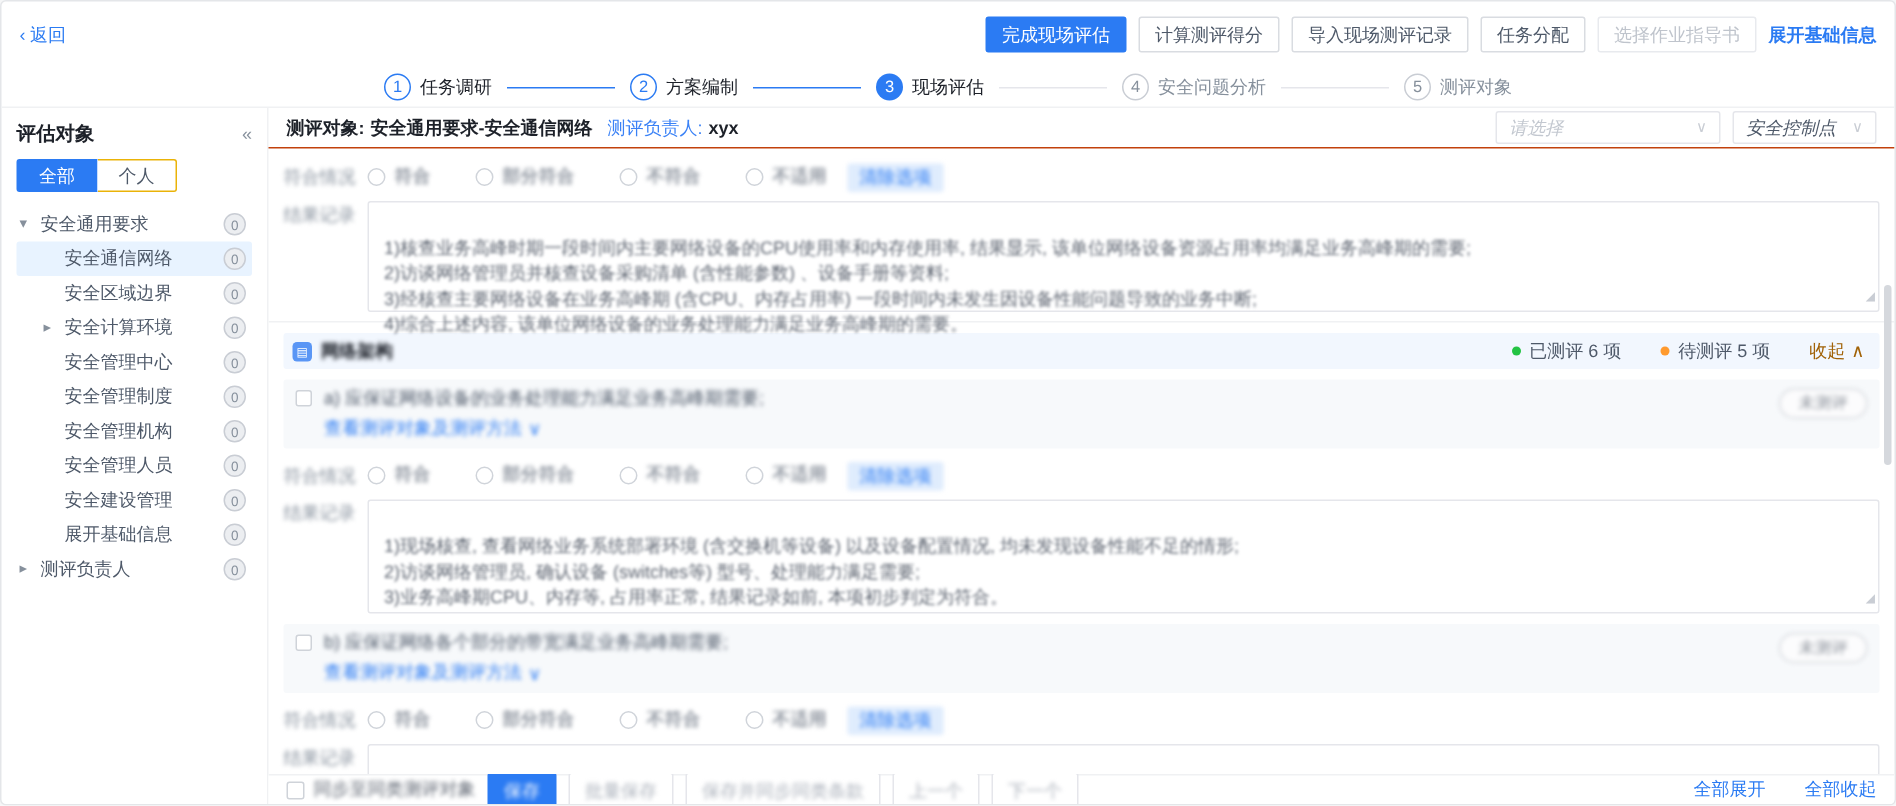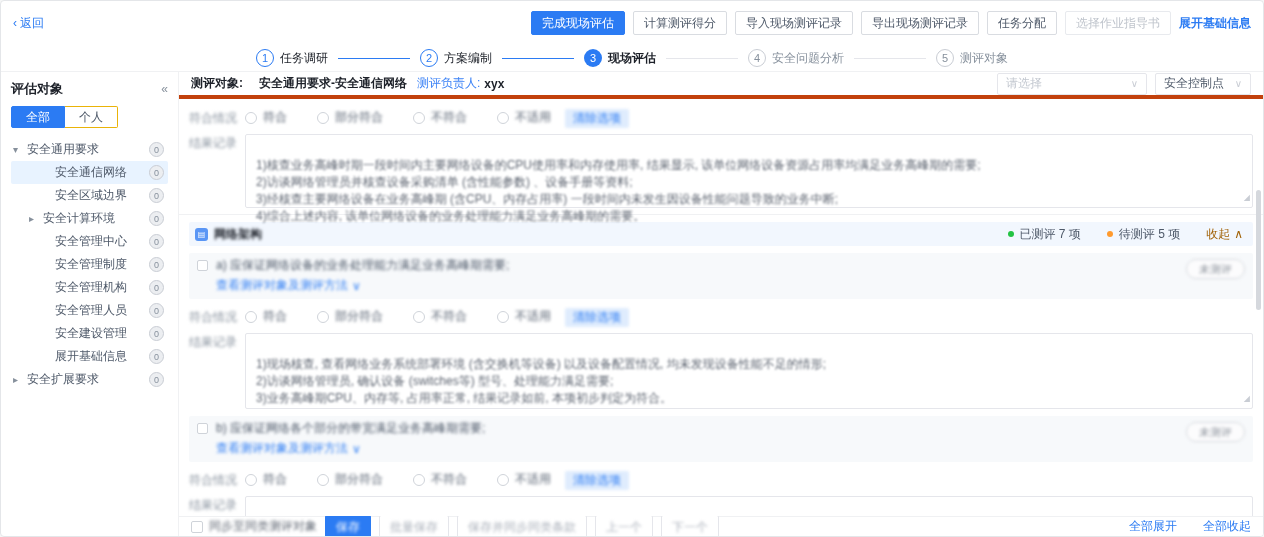--- a/index.html
+++ b/index.html
@@ -35,31 +35,31 @@
   .sb-title-row { display:flex; align-items:center; }
   .sb-title { font-size:13px; font-weight:bold; color:#1d2129; }
   .sb-collapse { margin-left:auto; color:#86909c; font-size:12px; cursor:pointer; }
   .sb-tabs { display:flex; margin-top:8px; }
   .sb-tab { height:22px; padding:0 14px; font-size:12px; line-height:20px; border:1px solid #eab308; background:#fff; color:#4e5969; cursor:pointer; }
   .sb-tab.active { background:#2b7bf3; border-color:#2b7bf3; color:#fff; border-radius:2px 0 0 2px; }
   .sb-tab:last-child { border-left:none; border-radius:0 2px 2px 0; }
   .tree { margin-top:10px; }
   .tree-item { height:23px; display:flex; align-items:center; font-size:12px; color:#4e5969; cursor:pointer; padding-right:4px; border-radius:2px; }
   .tree-item.lv1 { padding-left:2px; }
-  .tree-item.lv2 { padding-left:44px; }
+  .tree-item.lv2 { padding-left:32px; }
   .tree-item.selected { background:#e8f3ff; }
   .tree-caret { width:14px; color:#86909c; font-size:10px; flex:none; }
   .tree-badge { margin-left:auto; width:15px; height:15px; border-radius:50%; background:#eceef1; border:1px solid #c9cdd4; color:#86909c; font-size:9px; display:flex; align-items:center; justify-content:center; }
 
   
   .main { flex:1; display:flex; flex-direction:column; min-width:0; position:relative; }
-  .main-head { height:27px; flex:none; display:flex; align-items:center; padding:0 12px; border-bottom:4px solid #c2410c; font-size:12px; }
+  .main-head { height:27px; flex:none; display:flex; align-items:center; padding:0 12px; border-bottom:1px solid #c2410c; font-size:12px; }
   .mh-strong { font-weight:bold; color:#1d2129; }
   .mh-label { color:#3b82f6; margin-left:10px; }
-  .mh-selects { margin-left:auto; display:flex; gap:8px; }
+  .mh-selects { margin-left:auto; display:flex; gap:8px;font-style:italic; }
   .select { height:22px; border:1px solid #e5e6eb; border-radius:2px; display:flex; align-items:center; padding:0 8px; font-size:12px; background:#fff; cursor:pointer; }
   .select .chev { margin-left:auto; color:#c9cdd4; font-size:10px; padding-left:8px; }
   .select.placeholder { color:#c3c8d0; width:150px; }
   .select.value { color:#4e5969; width:96px; }
 
   
   .content { flex:1; overflow:hidden; padding:4px 10px 0 10px; min-height:0; }
   .bz { filter:blur(1.5px); }
   .bz2 { filter:blur(1.2px); }
   .form-row { display:flex; align-items:flex-start; margin:6px 0; }
@@ -106,41 +106,40 @@
 
   <div class="topbar">
     <div class="back-link">
       <span>‹</span>
       <span>返回</span>
     </div>
     <div class="topbar-right">
       <button class="btn primary">完成现场评估</button>
       <button class="btn">计算测评得分</button>
       <button class="btn">导入现场测评记录</button>
-      <button class="btn">导出现场测评记录</button>
       <button class="btn">任务分配</button>
       <button class="btn disabled">选择作业指导书</button>
       <span class="text-link" style="font-weight:bold">展开基础信息</span>
     </div>
   </div>
 
   <div class="stepper">
     <div class="step done">
       <span class="step-circle">1</span>
       <span class="step-label">任务调研</span>
     </div>
     <div class="step-line blue"></div>
     <div class="step done">
       <span class="step-circle">2</span>
       <span class="step-label">方案编制</span>
     </div>
     <div class="step-line blue"></div>
     <div class="step current">
       <span class="step-circle">3</span>
-      <span class="step-label" style="font-weight:bold">现场评估</span>
+      <span class="step-label" style="font-weight:normal">现场评估</span>
     </div>
     <div class="step-line gray"></div>
     <div class="step wait">
       <span class="step-circle">4</span>
       <span class="step-label">安全问题分析</span>
     </div>
     <div class="step-line gray"></div>
     <div class="step wait">
       <span class="step-circle">5</span>
       <span class="step-label">测评对象</span>
@@ -196,30 +195,30 @@
         <div class="tree-item lv2">
           <span>安全建设管理</span>
           <span class="tree-badge">0</span>
         </div>
         <div class="tree-item lv2">
           <span>展开基础信息</span>
           <span class="tree-badge">0</span>
         </div>
         <div class="tree-item lv1">
           <span class="tree-caret">▸</span>
-          <span>安全扩展要求</span>
+          <span>测评负责人</span>
           <span class="tree-badge">0</span>
         </div>
       </div>
     </div>
 
     <div class="main">
       <div class="main-head">
         <span class="mh-strong">测评对象:</span>
-        <span class="mh-strong" style="margin-left:16px">安全通用要求-安全通信网络</span>
+        <span class="mh-strong" style="margin-left:4px">安全通用要求-安全通信网络</span>
         <span class="mh-label">测评负责人:</span>
         <span class="mh-strong" style="margin-left:4px">xyx</span>
         <div class="mh-selects">
           <div class="select placeholder">
             <span>请选择</span>
             <span class="chev">∨</span>
           </div>
           <div class="select value">
             <span>安全控制点</span>
             <span class="chev">∨</span>
@@ -263,21 +262,21 @@
         </div>
 
         <div class="hr"></div>
 
         <div class="section-head">
           <span class="section-icon">▤</span>
           <span class="section-title bz">网络架构</span>
           <div class="sec-stats">
             <span class="stat">
                 <span class="dot green"></span>
-                <span>已测评 7 项</span>
+                <span>已测评 6 项</span>
               </span>
             <span class="stat">
                 <span class="dot orange"></span>
                 <span>待测评 5 项</span>
               </span>
             <span class="collapse-link" style="font-size:12px">
               <span>收起</span>
               <span>∧</span>
             </span>
           </div>

